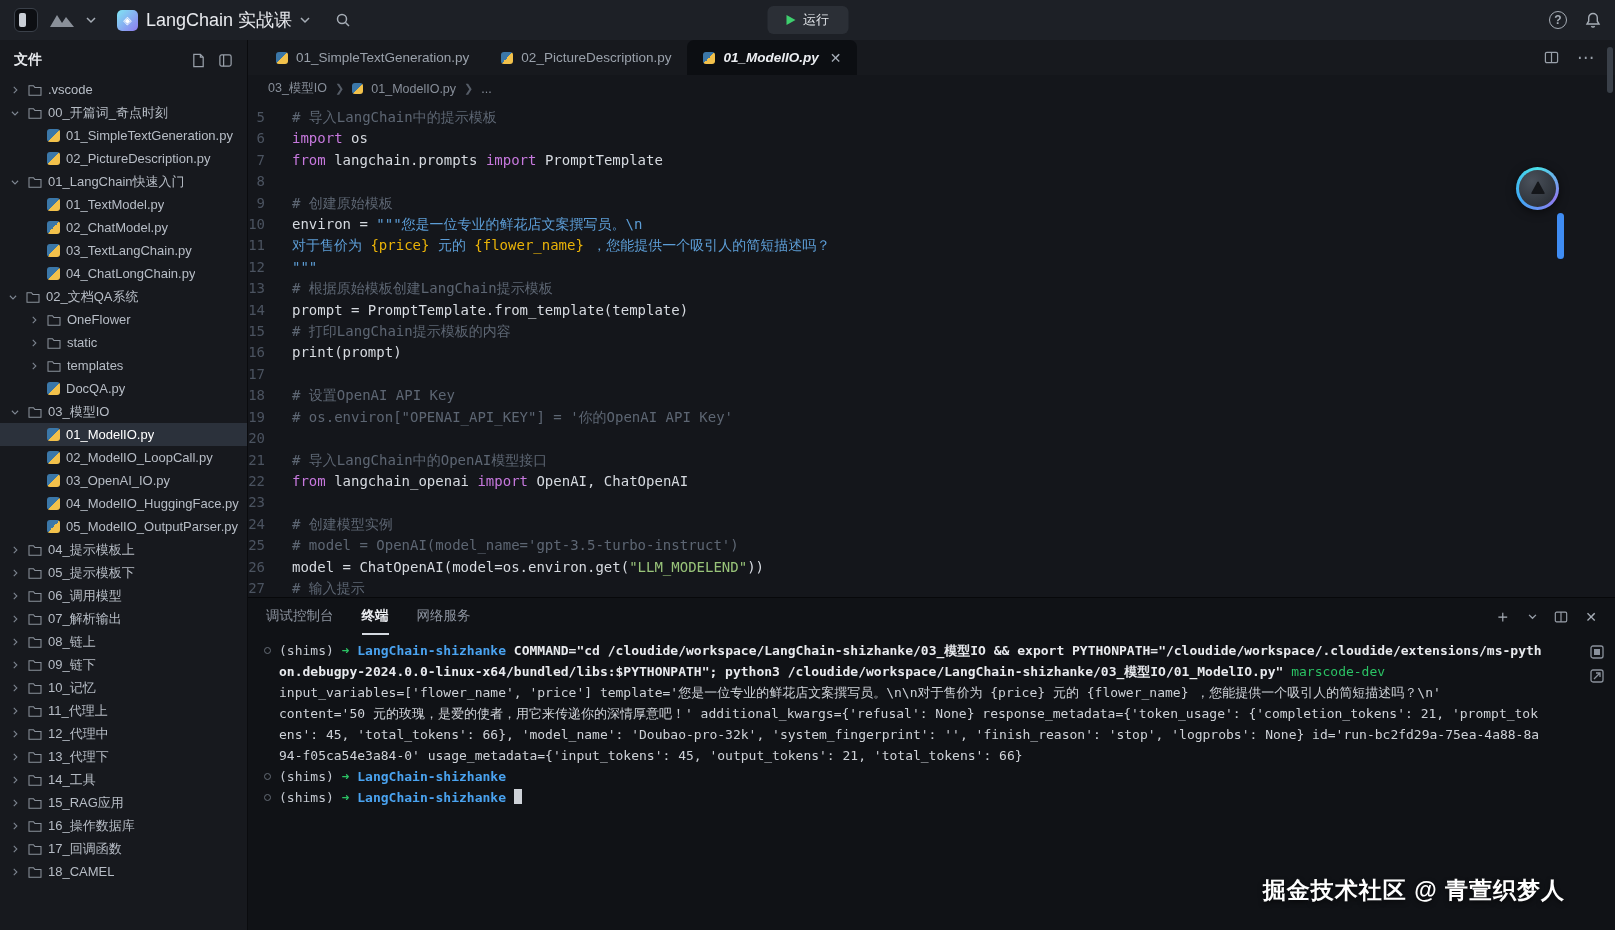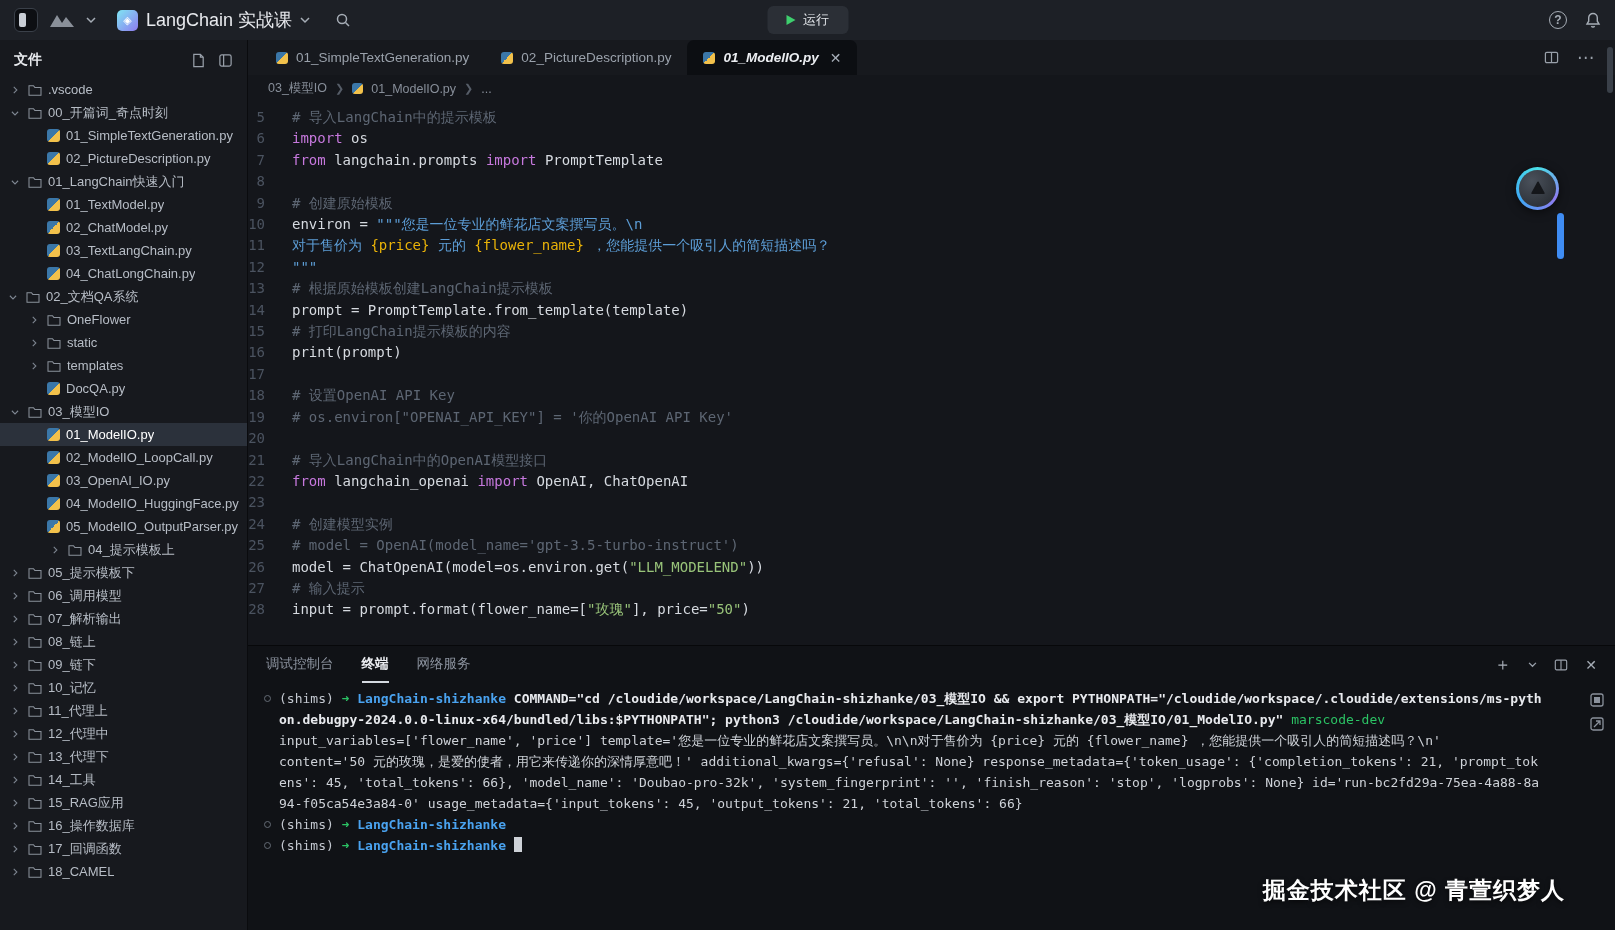--- a/index.html
+++ b/index.html
@@ -51,21 +51,21 @@
   .bc-sep{color:#565d68;font-size:11px;}
   .breadcrumb .py-ic{width:11px;height:11px;}
 
   .code{flex:1;min-height:0;padding-top:5px;font-family:"DejaVu Sans Mono","Liberation Mono",monospace;font-size:14px;line-height:21.4px;overflow:hidden;}
   .cl{display:flex;}
   .ln{flex:none;width:44px;text-align:right;padding-right:27px;color:#4b5360;}
   .lc{white-space:pre;color:#d6dae0;}
   .c{color:#5d6673;} .k{color:#c678dd;} .v{color:#d6dae0;} .s{color:#98c379;} .s2{color:#5c9dd6;} .p{color:#eab308;}
 
   
-  .panel{height:285px;flex:none;border-top:1px solid #07080a;background:#101216;display:flex;flex-direction:column;position:relative;}
+  .panel{height:333px;flex:none;border-top:1px solid #07080a;background:#101216;display:flex;flex-direction:column;position:relative;}
   .panel-head{height:37px;flex:none;display:flex;align-items:center;gap:28px;padding:0 18px;font-size:13.5px;}
   .p-tab{color:#8d94a0;height:100%;display:flex;align-items:center;border-bottom:2px solid transparent;cursor:pointer;}
   .p-tab.active{color:#eceef2;border-bottom-color:#d4d9e0;font-weight:700;}
   .p-actions{margin-left:auto;display:flex;gap:17px;align-items:center;color:#99a0aa;}
   .plus{font-size:17px;line-height:1;}
   .x-close{font-size:14px;}
   .terminal{flex:1;min-height:0;padding:5px 70px 6px 16px;font-family:"DejaVu Sans Mono","Liberation Mono",monospace;font-size:13px;line-height:21px;word-break:break-all;overflow:hidden;}
   .tl{position:relative;padding-left:15px;}
   .tdeco{position:absolute;left:0;top:7px;width:7px;height:7px;border:1px solid #646b75;border-radius:50%;}
   .pr{color:#c3c8d0;} .ar{color:#2bc264;} .host{color:#4aa3f0;font-weight:700;} .cmd{color:#e8eaee;font-weight:700;} .grn{color:#2bc264;} .out{color:#ced2d8;}
@@ -290,21 +290,21 @@
           <div class="row" style="padding-left: 29px;">
             <span class="chv"></span>
             <span class="py-ic"></span>
             <span class="lbl">04_ModelIO_HuggingFace.py</span>
           </div>
           <div class="row" style="padding-left: 29px;">
             <span class="chv"></span>
             <span class="py-ic"></span>
             <span class="lbl">05_ModelIO_OutputParser.py</span>
           </div>
-          <div class="row" style="padding-left: 10px; margin-left: 40px;">
+          <div class="row" style="padding-left: 10px;">
             <span class="chv">
               <svg width="10" height="10" viewBox="0 0 16 16">
                 <path d="M6 3l5 5-5 5" fill="none" stroke="#7d8590" stroke-width="1.7"></path>
               </svg>
             </span>
             <svg class="fic" width="14" height="12" viewBox="0 0 16 14">
               <path d="M1 2h5.2l1.6 2H15v9H1z" fill="none" stroke="#8b929c" stroke-width="1.2"></path>
             </svg>
             <span class="lbl">04_提示模板上</span>
           </div>

